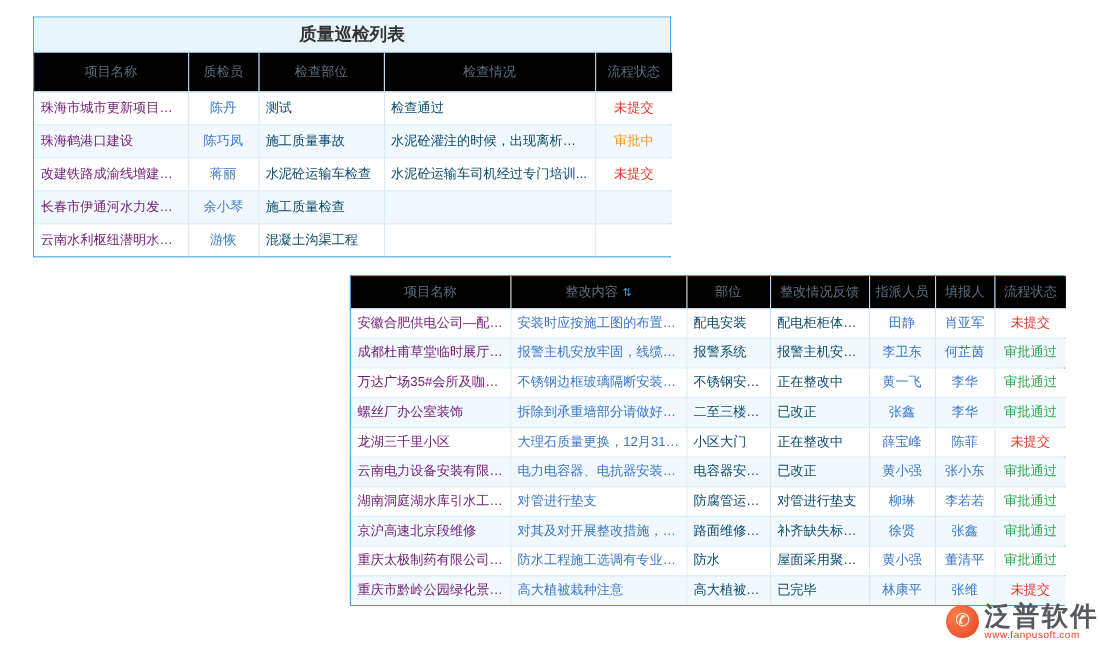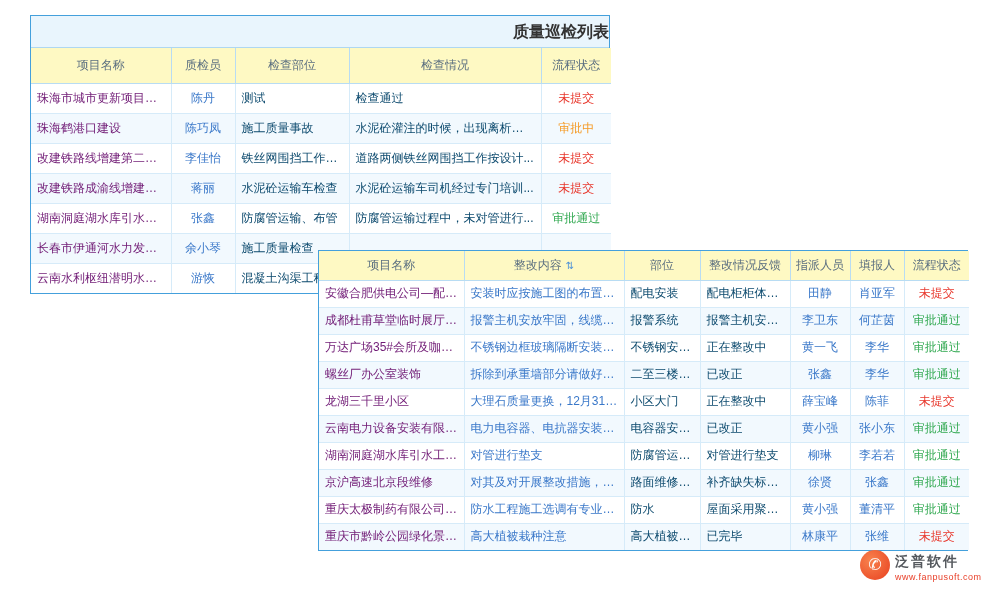--- a/index.html
+++ b/index.html
@@ -10,33 +10,33 @@
     position: relative;
     font-family: "Liberation Sans", "DejaVu Sans", sans-serif;
   }
   .panel {
     position: absolute;
     background: #ffffff;
     border: 1px solid #44a0dc;
   }
   .panel-title {
     background: #e9f5fd;
-    text-align: right;
+    text-align: center;
     font-weight: bold;
     color: #333333;
     border-bottom: 1px solid #aed7f1;
   }
   #panel-inspection { left: 30px; top: 15px; width: 580px; z-index: 1; }
   #panel-inspection .panel-title { font-size: 16px; line-height: 32px; height: 32px; }
   #panel-rectify { left: 318px; top: 250px; width: 650px; z-index: 2; }
   #panel-rectify .panel-title { font-size: 15px; line-height: 31px; height: 31px; }
 
   table { width: 100%; border-collapse: collapse; table-layout: fixed; }
   th {
-    background: #fef9c3;
+    background: #000000;
     color: #5b6f80;
     font-weight: normal;
     font-size: 12px;
     text-align: center;
     border: 1px solid #b8dcf3;
     border-top: none;
   }
   #panel-inspection th { height: 35px; }
   #panel-rectify th { height: 29px; }
   td {
@@ -83,21 +83,21 @@
     border-radius: 50%;
     background: radial-gradient(circle at 35% 35%, #f8824e, #e8401f);
     color: #ffffff;
     font-size: 16px;
     line-height: 30px;
     text-align: center;
     flex: 0 0 30px;
     margin-right: 5px;
   }
   .logo-name {
-    font-size: 14px;
+    font-size: 24px;
     font-weight: bold;
     color: #55595e;
     letter-spacing: 2px;
     line-height: 22px;
   }
   .logo-url {
     font-size: 9px;
     color: #e8402a;
     letter-spacing: 0.5px;
   }
@@ -133,39 +133,25 @@
           <td class="status" style="color: rgb(232, 56, 45);">未提交</td>
         </tr>
         <tr>
           <td class="link">珠海鹤港口建设</td>
           <td class="person">陈巧凤</td>
           <td class="plain">施工质量事故</td>
           <td class="plain">水泥砼灌注的时候，出现离析现象</td>
           <td class="status" style="color: rgb(245, 154, 35); margin-left: 48px;">审批中</td>
         </tr>
         <tr>
-          <td class="link">改建铁路线增建第二线...</td>
-          <td class="person">李佳怡</td>
-          <td class="plain">铁丝网围挡工作检查</td>
-          <td class="plain">道路两侧铁丝网围挡工作按设计...</td>
-          <td class="status" style="color: rgb(232, 56, 45);">未提交</td>
-        </tr>
-        <tr>
           <td class="link">改建铁路成渝线增建第...</td>
           <td class="person">蒋丽</td>
           <td class="plain">水泥砼运输车检查</td>
           <td class="plain">水泥砼运输车司机经过专门培训...</td>
           <td class="status" style="color: rgb(232, 56, 45);">未提交</td>
-        </tr>
-        <tr>
-          <td class="link">湖南洞庭湖水库引水工...</td>
-          <td class="person">张鑫</td>
-          <td class="plain">防腐管运输、布管</td>
-          <td class="plain">防腐管运输过程中，未对管进行...</td>
-          <td class="status" style="color: rgb(47, 168, 79);">审批通过</td>
         </tr>
         <tr>
           <td class="link">长春市伊通河水力发电...</td>
           <td class="person">余小琴</td>
           <td class="plain">施工质量检查</td>
           <td class="plain"></td>
           <td class="status"></td>
         </tr>
         <tr>
           <td class="link">云南水利枢纽潜明水库...</td>

